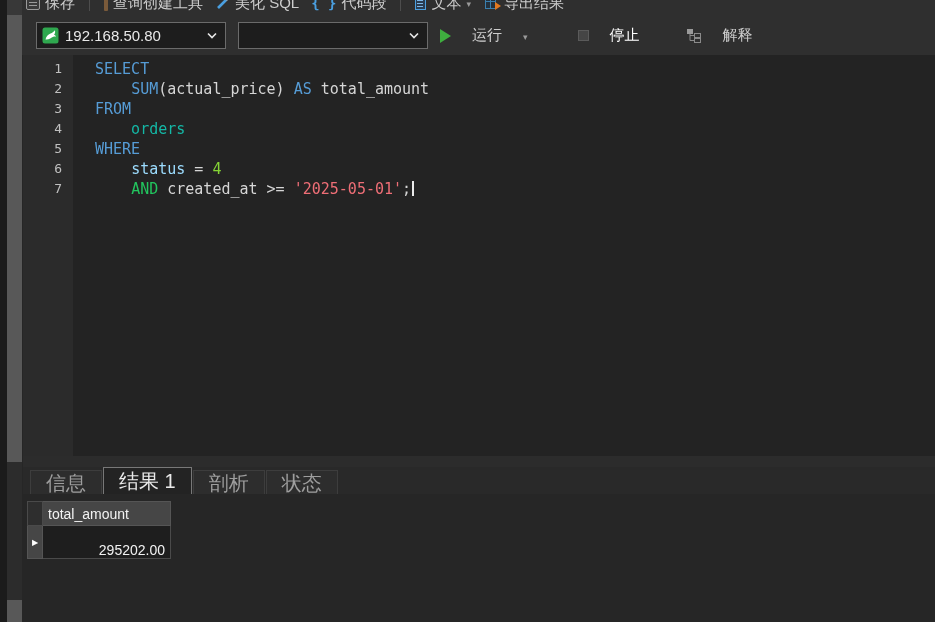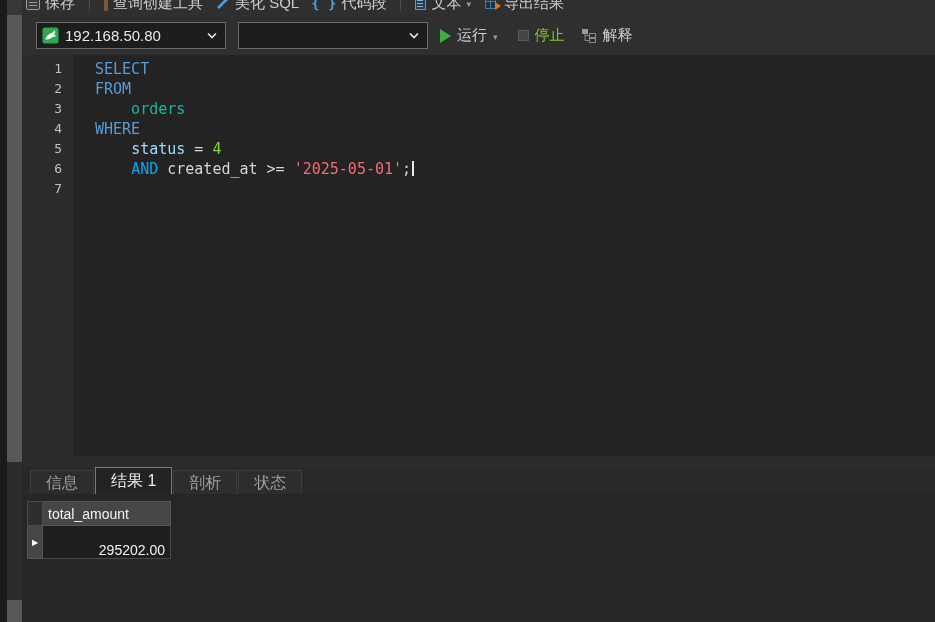--- a/index.html
+++ b/index.html
@@ -34,24 +34,24 @@
   }
   .combo {
     position:absolute; top:7px; height:27px; background:#1d1d1d;
     border:1px solid #6b6b6b; display:flex; align-items:center;
     padding:0 8px 0 5px; cursor:default;
   }
   .combo-conn { left:36px; width:190px; }
   .combo-db { left:238px; width:190px; }
   .combo-text { font-size:15px; color:#e8e8e8; margin-left:6px; flex:1; }
   .chev { width:10px; height:7px; flex:none; }
-  .run-group { position:absolute; left:440px; top:7px; height:27px; display:flex; align-items:center; gap:6px; font-size:15px; }
+  .run-group { position:absolute; left:440px; top:7px; height:27px; display:flex; align-items:center; gap:21px; font-size:15px; }
   .play-tri { width:0; height:0; border-left:11px solid #3fae3f; border-top:7px solid transparent; border-bottom:7px solid transparent; }
   .mini-caret { font-size:9px; color:#9a9a9a; margin:2px 2px 0 0; }
-  .disabled-label { color:#84cc16; }
+  .disabled-label { color:#ffffff; }
   .stop-sq { width:11px; height:11px; background:#454545; border:1px solid #5a5a5a; }
   
   .icon { display:inline-block; flex:none; }
   .save-ic { width:14px; height:13px; background:#3a3a3a; border:1px solid #9a9a9a; border-radius:2px;
     background-image:linear-gradient(#9a9a9a,#9a9a9a),linear-gradient(#9a9a9a,#9a9a9a);
     background-size:8px 1px,8px 1px; background-position:2px 4px,2px 7px; background-repeat:no-repeat; }
   .wand-brown { width:4px; height:15px; background:linear-gradient(#c9a06a 0 3px, #7a5a3a 3px); border-radius:1px; }
   .snippet-ic { color:#4a9fe0; font-weight:bold; font-size:14px; font-family:"DejaVu Sans Mono", monospace; }
   .doc-ic { width:11px; height:14px; border:1px solid #4a9fe0; background:#2a3d52;
     background-image:linear-gradient(#7db8e8,#7db8e8),linear-gradient(#7db8e8,#7db8e8),linear-gradient(#7db8e8,#7db8e8);
@@ -71,21 +71,21 @@
   }
   .gutter { width:50px; background:#2b2b2b; padding-top:4px; text-align:right; }
   .ln { height:20px; line-height:20px; padding-right:11px; color:#c0c0c0; font-size:13px; }
   .codepane { flex:1; padding:4px 0 0 22px; }
   .code-line { height:20px; line-height:20px; font-size:15px; white-space:pre; }
   .caret { display:inline-block; width:1.5px; height:15px; background:#eaeaea; vertical-align:-2px; margin-left:1px; }
   
   .splitter { position:absolute; left:23px; top:456px; width:912px; height:11px; background:#2c2c2c; z-index:1; }
   .tabbar { position:absolute; left:23px; top:467px; width:912px; height:27px; background:#292929; display:flex; align-items:flex-end; padding-left:7px; z-index:1; }
   .rtab {
-    height:24px; line-height:24px; padding:0 15px; font-size:16px; color:#9e9e9e;
+    height:24px; line-height:24px; padding:0 15px; font-size:20px; color:#9e9e9e;
     border:1px solid #3d3d3d; border-bottom:none; background:#2d2d2d; cursor:default; margin-right:1px;
   }
   .rtab.active {
     height:27px; line-height:26px; color:#eaeaea; background:#232323; border:1px solid #787878; border-bottom:none;
   }
   
   .results { position:absolute; left:23px; top:494px; width:912px; height:128px; background:#262626; z-index:1; }
   .grid { position:absolute; left:4px; top:7px; border-collapse:collapse; font-size:14px; }
   .grid .corner { width:15px; height:24px; background:#2e2e2e; border:1px solid #4a4a4a; }
   .grid th.col { width:128px; height:24px; background:#464646; color:#f2f2f2; font-weight:normal; text-align:left; padding:0 0 0 5px; border:1px solid #555; }
@@ -176,25 +176,26 @@
         <div class="ln">1</div>
         <div class="ln">2</div>
         <div class="ln">3</div>
         <div class="ln">4</div>
         <div class="ln">5</div>
         <div class="ln">6</div>
         <div class="ln">7</div>
       </div>
     <div class="codepane">
         <div class="code-line"><span style="color: rgb(86, 156, 214);">SELECT</span></div>
+        <div class="code-line"><span style="color: rgb(214, 214, 214);">    </span><span style="color: rgb(86, 156, 214);">SUM</span><span style="color: rgb(214, 214, 214);">(actual_price) </span><span style="color: rgb(86, 156, 214);">AS</span><span style="color: rgb(214, 214, 214);"> total_amount</span></div>
         <div class="code-line"><span style="color: rgb(86, 156, 214);">FROM</span></div>
         <div class="code-line"><span style="color: #14b8a6; margin-top: 12px;">    orders</span></div>
         <div class="code-line"><span style="color: rgb(86, 156, 214);">WHERE</span></div>
         <div class="code-line"><span style="color: rgb(214, 214, 214);">    </span><span style="color: rgb(156, 220, 254);">status</span><span style="color: rgb(214, 214, 214);"> = </span><span style="color: rgb(133, 212, 53);">4</span></div>
-        <div class="code-line"><span style="color: rgb(214, 214, 214);">    </span><span style="color: #0ea5e9;">AND</span><span style="color: rgb(214, 214, 214);"> created_at &gt;= </span><span style="color: rgb(238, 110, 118);">'2025-05-01'</span><span style="color: rgb(214, 214, 214);">;</span><span class="caret"></span></div>
+        <div class="code-line"><span style="color: rgb(214, 214, 214);">    </span><span style="color: #22c55e;">AND</span><span style="color: rgb(214, 214, 214);"> created_at &gt;= </span><span style="color: rgb(238, 110, 118);">'2025-05-01'</span><span style="color: rgb(214, 214, 214);">;</span><span class="caret"></span></div>
       </div>
   </div>
 
   <div class="splitter"></div>
   <div class="tabbar">
       <div class="rtab">信息</div>
       <div class="rtab active">结果 1</div>
       <div class="rtab">剖析</div>
       <div class="rtab">状态</div>
     </div>

